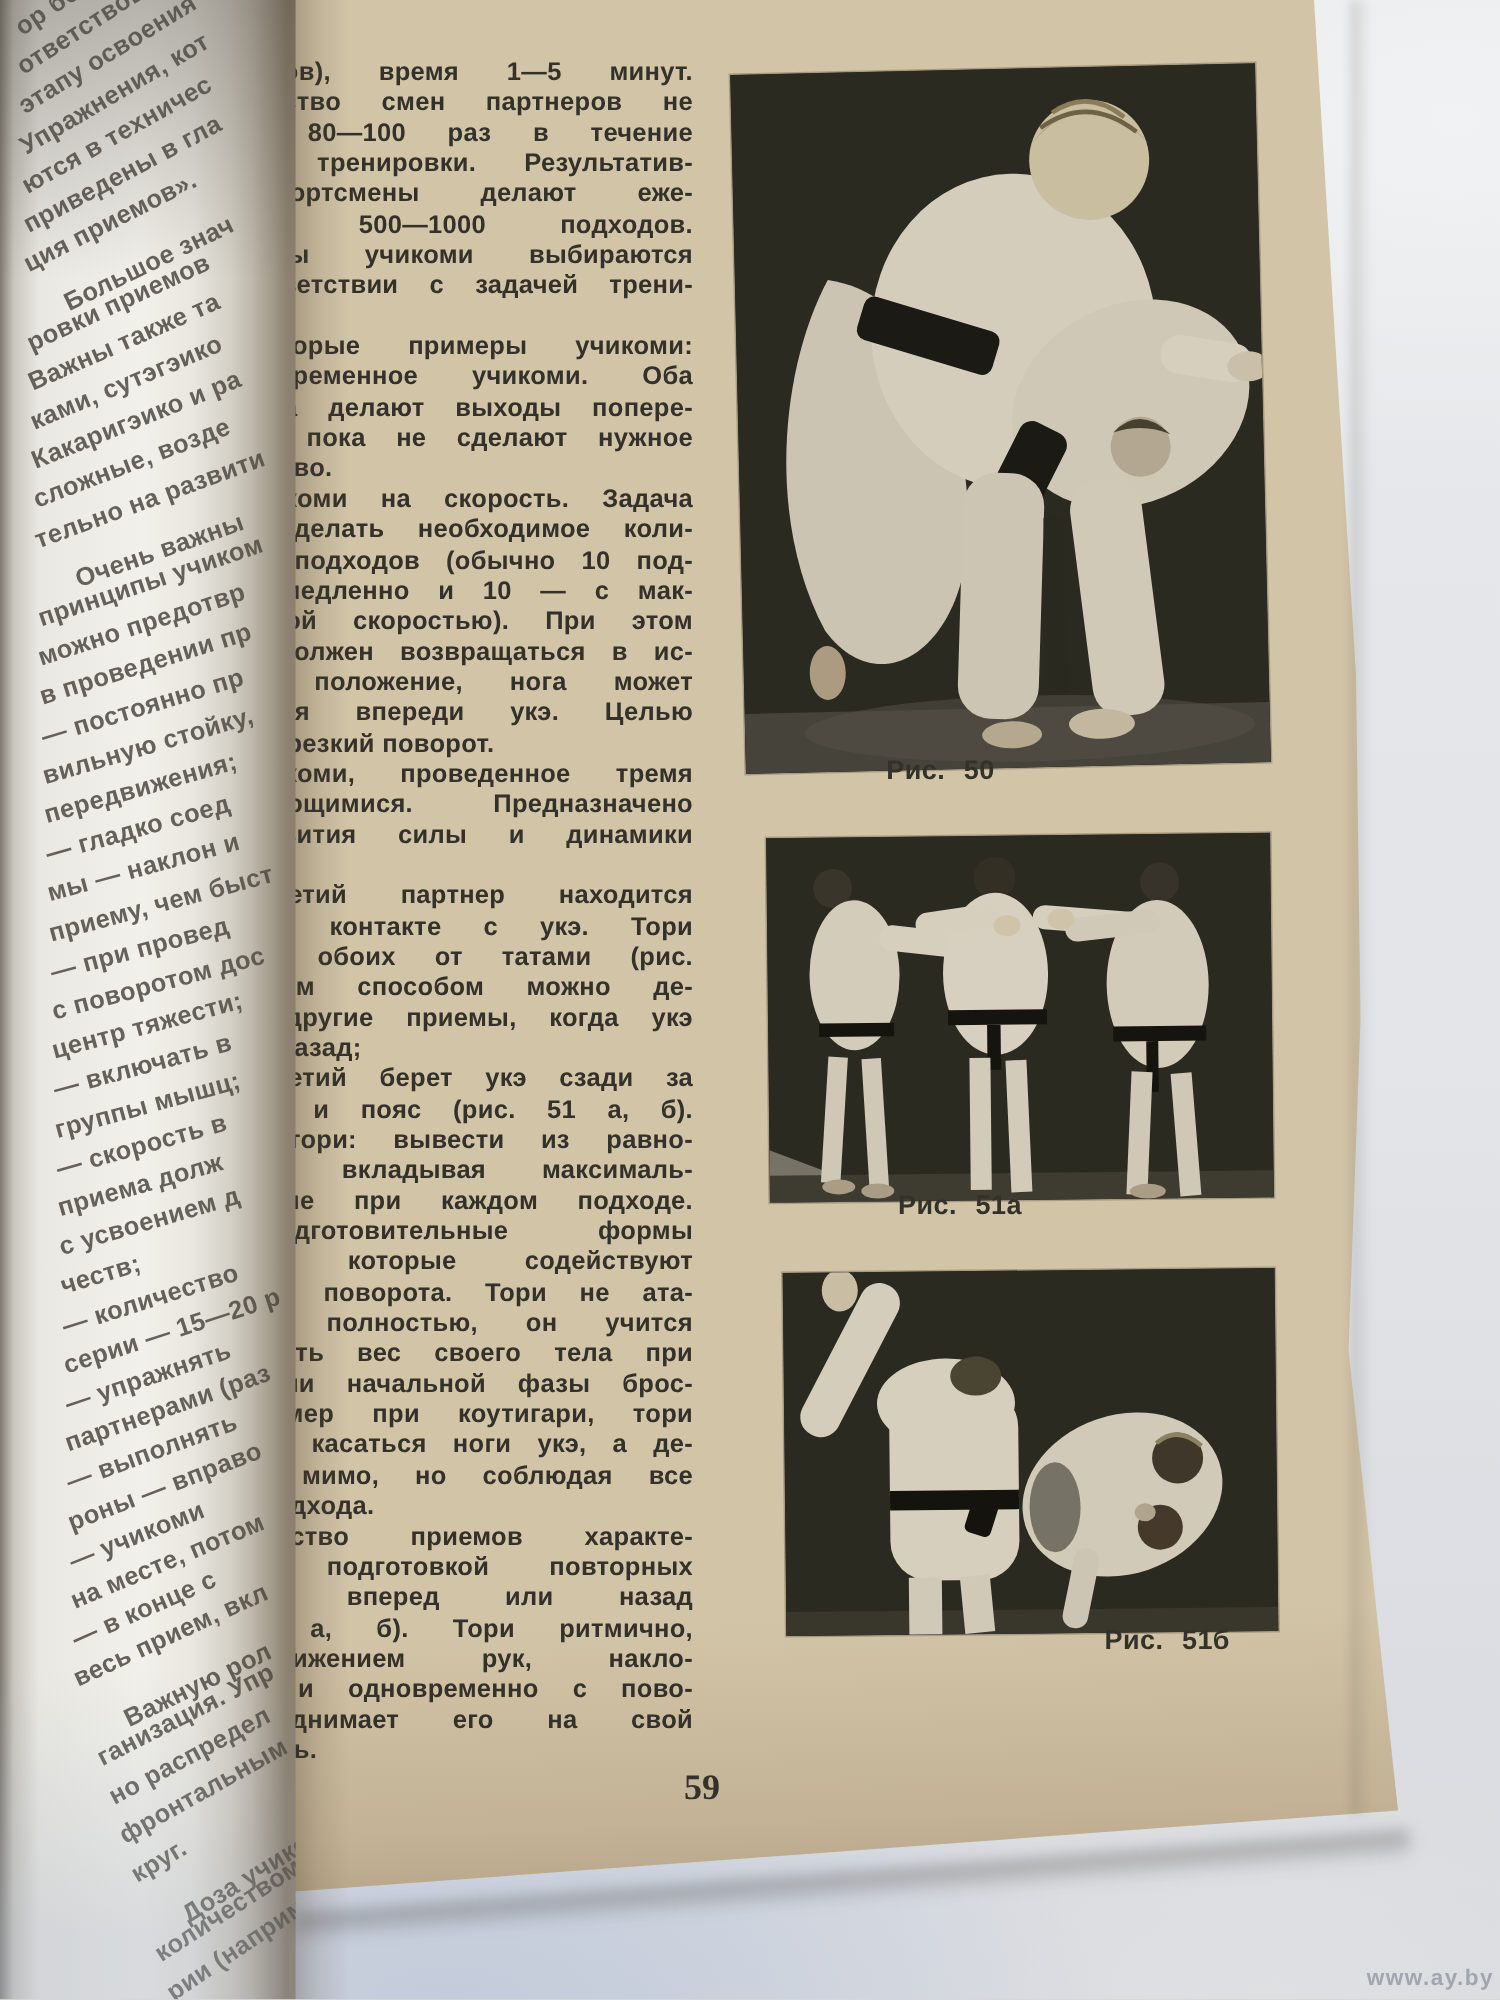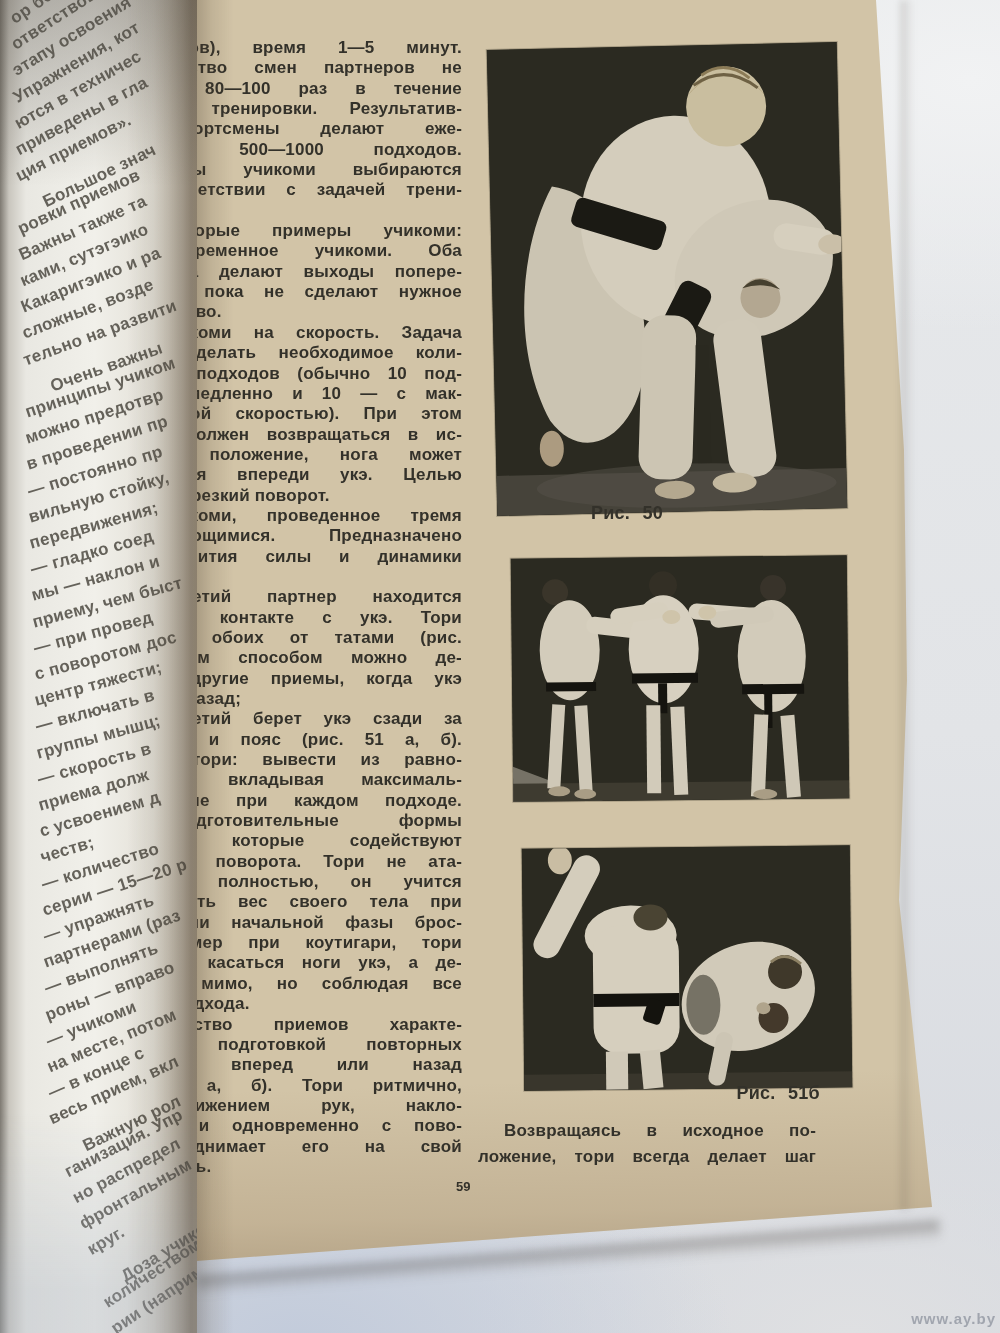--- a/index.html
+++ b/index.html
@@ -36,21 +36,21 @@
   .caption{position:absolute;width:350px;text-align:center;font-size:18px;font-weight:bold;
     color:#33312a;word-spacing:7px;letter-spacing:.3px;}
   .cap1{left:452px;top:503px;}
   .cap2{left:465px;top:793px;}
   .cap3{left:470px;top:1083px;text-align:right;}
   
   .bottom-par{position:absolute;left:478px;top:1118px;width:338px;}
   .bl{height:25.5px;line-height:25.5px;font-size:17px;font-weight:bold;color:#33312a;
     text-align:justify;text-align-last:justify;letter-spacing:.2px;}
   .bl.first{padding-left:26px;}
-  .pagenum{position:absolute;left:456px;top:1179px;font-size:13px;font-weight:bold;color:#33312a;}
+  .pagenum{position:absolute;left:456px;top:1179px;font-size:24px;font-weight:bold;color:#33312a;font-family:Liberation Serif, serif;}
   
   .left-page{position:absolute;left:0;top:0;width:197px;height:1333px;overflow:hidden;
     background:
       linear-gradient(180deg, rgba(70,64,56,.35) 0%, rgba(70,64,56,0) 14%) ,
       linear-gradient(90deg,#7e7a72 0px,#c9c6be 9px,#e9e8e2 26px,#f1f0ea 48%,#e3e0d7 78%,#c2baab 93%,#a89c89 100%);}
   .left-page .bluecast{position:absolute;left:0;bottom:0;width:100%;height:220px;
     background:linear-gradient(180deg,rgba(170,180,196,0) 0%,rgba(170,180,196,.35) 80%);}
   .left-lines{position:absolute;left:0;top:0;width:100%;height:100%;filter:blur(.5px);}
   .lf{position:absolute;white-space:nowrap;font-size:17px;font-weight:bold;color:#56534b;
     letter-spacing:.3px;transform-origin:left center;opacity:.9;}
@@ -188,20 +188,21 @@
         <rect x="198" y="56" width="64" height="16" rx="8" fill="#d0c9b8" transform="rotate(-6 198 56)"></rect>
         <rect x="230" y="128" width="62" height="10" fill="#15140f"></rect>
         <rect x="252" y="138" width="8" height="34" fill="#15140f"></rect>
         <rect x="242" y="158" width="14" height="82" fill="#cfc8b7" transform="rotate(3 242 158)"></rect>
         <rect x="268" y="160" width="14" height="82" fill="#cfc8b7" transform="rotate(-4 268 160)"></rect>
         <ellipse cx="252" cy="238" rx="12" ry="5" fill="#a99d85"></ellipse>
         <ellipse cx="160" cy="60" rx="9" ry="7" fill="#cfc4aa"></ellipse>
         <ellipse cx="196" cy="56" rx="9" ry="7" fill="#cfc4aa"></ellipse>
       </svg>
     </figure>
+    <figcaption class="caption cap2">Рис. 51а</figcaption>
 
     <figure class="fig fig3">
       <svg viewBox="0 0 328 242" preserveAspectRatio="none">
         <rect x="0" y="0" width="328" height="242" fill="#2b2a21"></rect>
         <rect x="0" y="226" width="328" height="16" fill="#39362c"></rect>
         <rect x="30" y="2" width="27" height="112" rx="13" fill="#d4cdbc" transform="rotate(28 43 60)"></rect>
         <ellipse cx="38" cy="12" rx="12" ry="14" fill="#c9bda3"></ellipse>
         <ellipse cx="108" cy="88" rx="46" ry="30" fill="#d6cfbe"></ellipse>
         <rect x="70" y="78" width="86" height="128" rx="26" fill="#d6cfbe"></rect>
         <ellipse cx="128" cy="70" rx="17" ry="13" fill="#4a4433"></ellipse>
@@ -213,24 +214,20 @@
         <ellipse cx="180" cy="158" rx="17" ry="30" fill="#2b2a21" opacity=".55"></ellipse>
         <circle cx="262" cy="126" r="17" fill="#3f382a"></circle>
         <path d="M248,116 Q262,104 278,118" stroke="#8d8164" stroke-width="3" fill="none"></path>
         <circle cx="250" cy="172" r="15" fill="#44392b"></circle>
         <ellipse cx="240" cy="162" rx="7" ry="6" fill="#b0a48c"></ellipse>
         <rect x="194" y="184" width="17" height="54" rx="8" fill="#ccc5b4" transform="rotate(12 194 184)"></rect>
       </svg>
     </figure>
     <figcaption class="caption cap3">Рис. 51б</figcaption>
 
-    <div class="bottom-par">
-        <div class="bl first">Возвращаясь в исходное по-</div>
-        <div class="bl">ложение, тори всегда делает шаг</div>
-      </div>
     <div class="pagenum">59</div>
   </div>
 
   <div class="left-page">
     <div class="left-lines">
         <span class="lf" style="left: 12px; top: 10px; transform: rotate(-34deg);">ор борьбы упр</span>
         <span class="lf" style="left: 12.9px; top: 36.2px; transform: rotate(-32.8deg);">ответствовать</span>
         <span class="lf" style="left: 13.8px; top: 62.4px; transform: rotate(-31.6deg);">этапу освоения</span>
         <span class="lf" style="left: 14.7px; top: 88.6px; transform: rotate(-30.4deg);">Упражнения, кот</span>
         <span class="lf" style="left: 15.6px; top: 114.8px; transform: rotate(-29.3deg);">ются в техничес</span>

